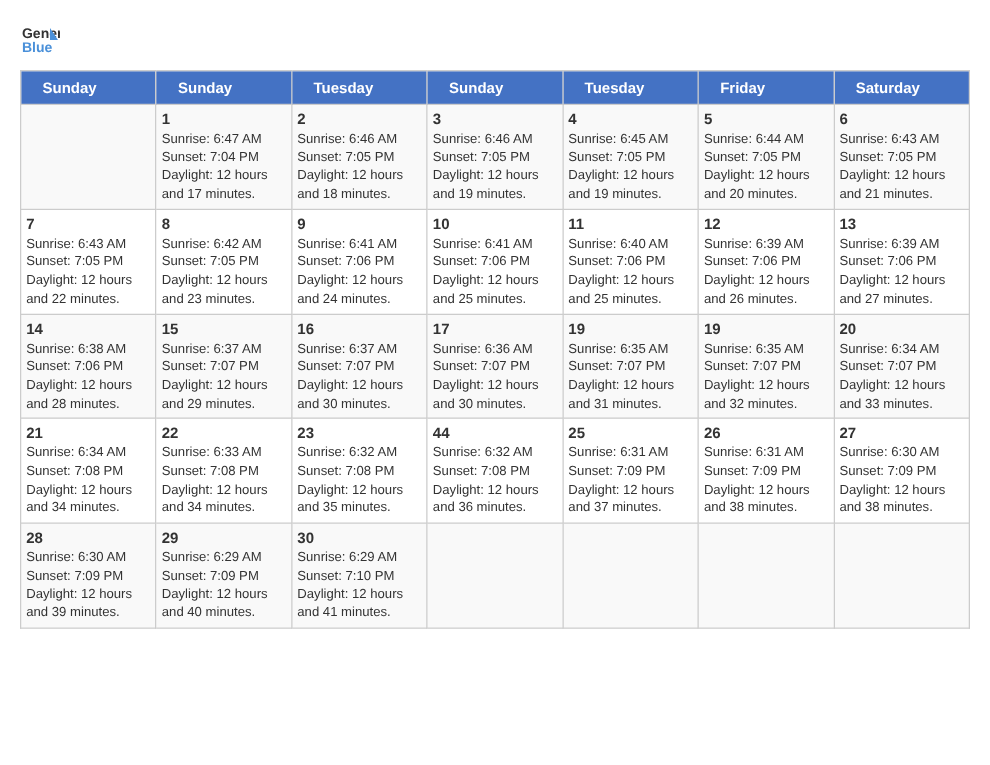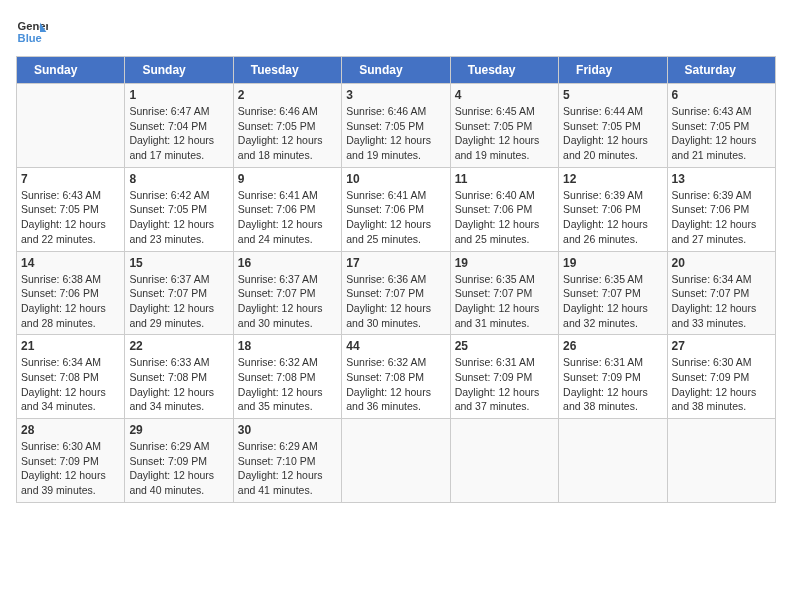--- a/index.html
+++ b/index.html
@@ -195,21 +195,21 @@
       <tr>
         <td>
           <span class="day-num">21</span>
           <div class="day-info">Sunrise: 6:34 AM<br>Sunset: 7:08 PM<br>Daylight: 12 hours and 34 minutes.</div>
         </td>
         <td>
           <span class="day-num">22</span>
           <div class="day-info">Sunrise: 6:33 AM<br>Sunset: 7:08 PM<br>Daylight: 12 hours and 34 minutes.</div>
         </td>
         <td>
-          <span class="day-num">18</span>
+          <span class="day-num">23</span>
           <div class="day-info">Sunrise: 6:32 AM<br>Sunset: 7:08 PM<br>Daylight: 12 hours and 35 minutes.</div>
         </td>
         <td>
           <span class="day-num">44</span>
           <div class="day-info">Sunrise: 6:32 AM<br>Sunset: 7:08 PM<br>Daylight: 12 hours and 36 minutes.</div>
         </td>
         <td>
           <span class="day-num">25</span>
           <div class="day-info">Sunrise: 6:31 AM<br>Sunset: 7:09 PM<br>Daylight: 12 hours and 37 minutes.</div>
         </td>

